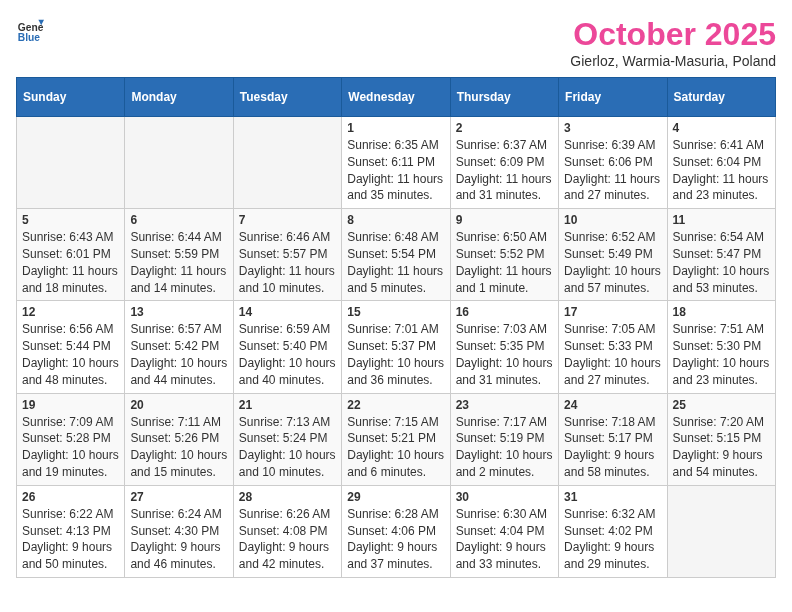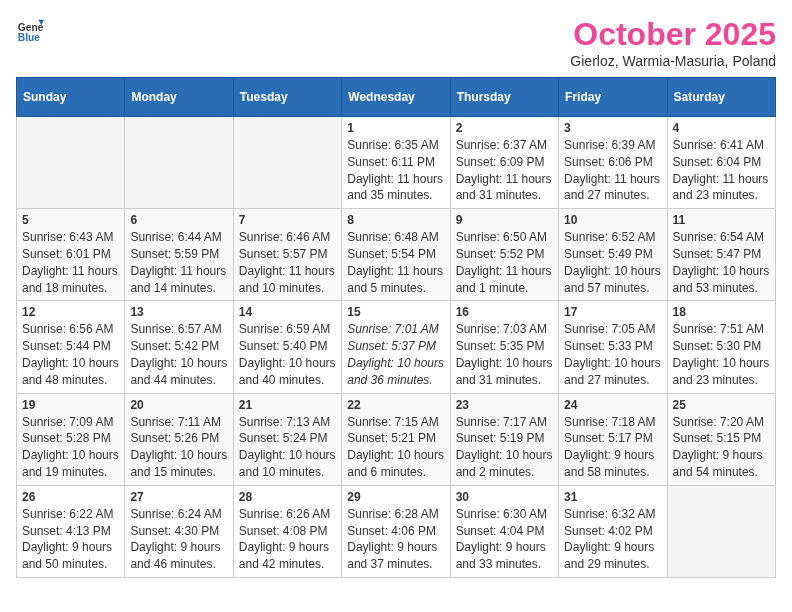--- a/index.html
+++ b/index.html
@@ -212,21 +212,21 @@
         </td>
         <td>
           <div class="day-number">14</div>
           <div class="day-info" style="white-space: pre-line;">Sunrise: 6:59 AM
 Sunset: 5:40 PM
 Daylight: 10 hours
 and 40 minutes.</div>
         </td>
         <td>
           <div class="day-number">15</div>
-          <div class="day-info" style="white-space: pre-line; font-style: italic;">Sunrise: 7:01 AM
+          <div class="day-info" style="white-space: pre-line;">Sunrise: 7:01 AM
 Sunset: 5:37 PM
 Daylight: 10 hours
 and 36 minutes.</div>
         </td>
         <td>
           <div class="day-number">16</div>
           <div class="day-info" style="white-space: pre-line;">Sunrise: 7:03 AM
 Sunset: 5:35 PM
 Daylight: 10 hours
 and 31 minutes.</div>

